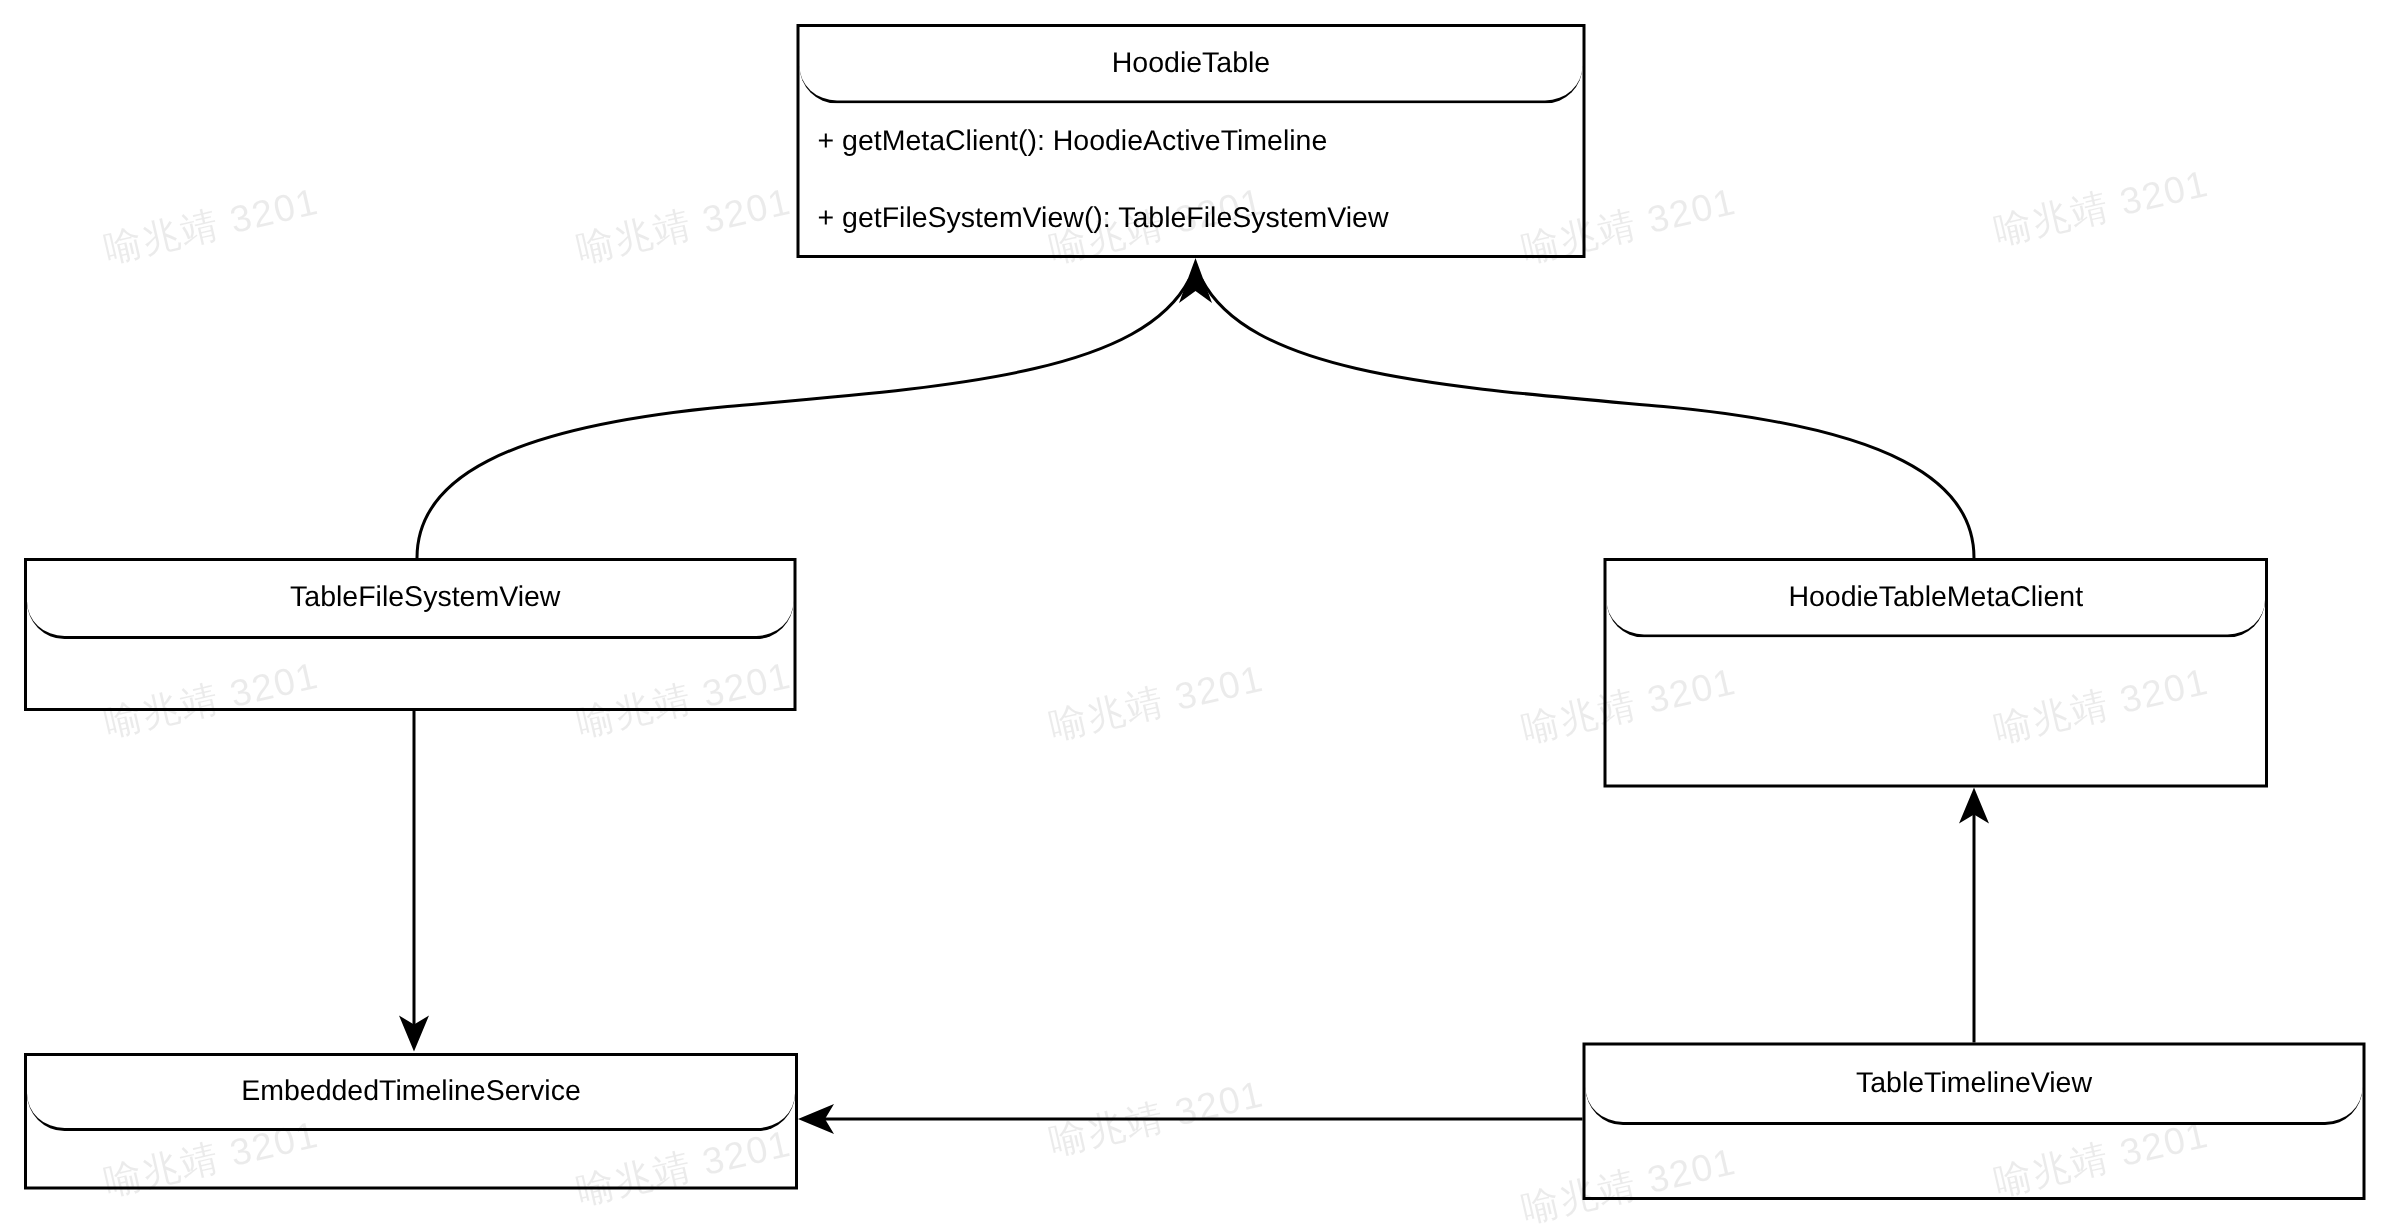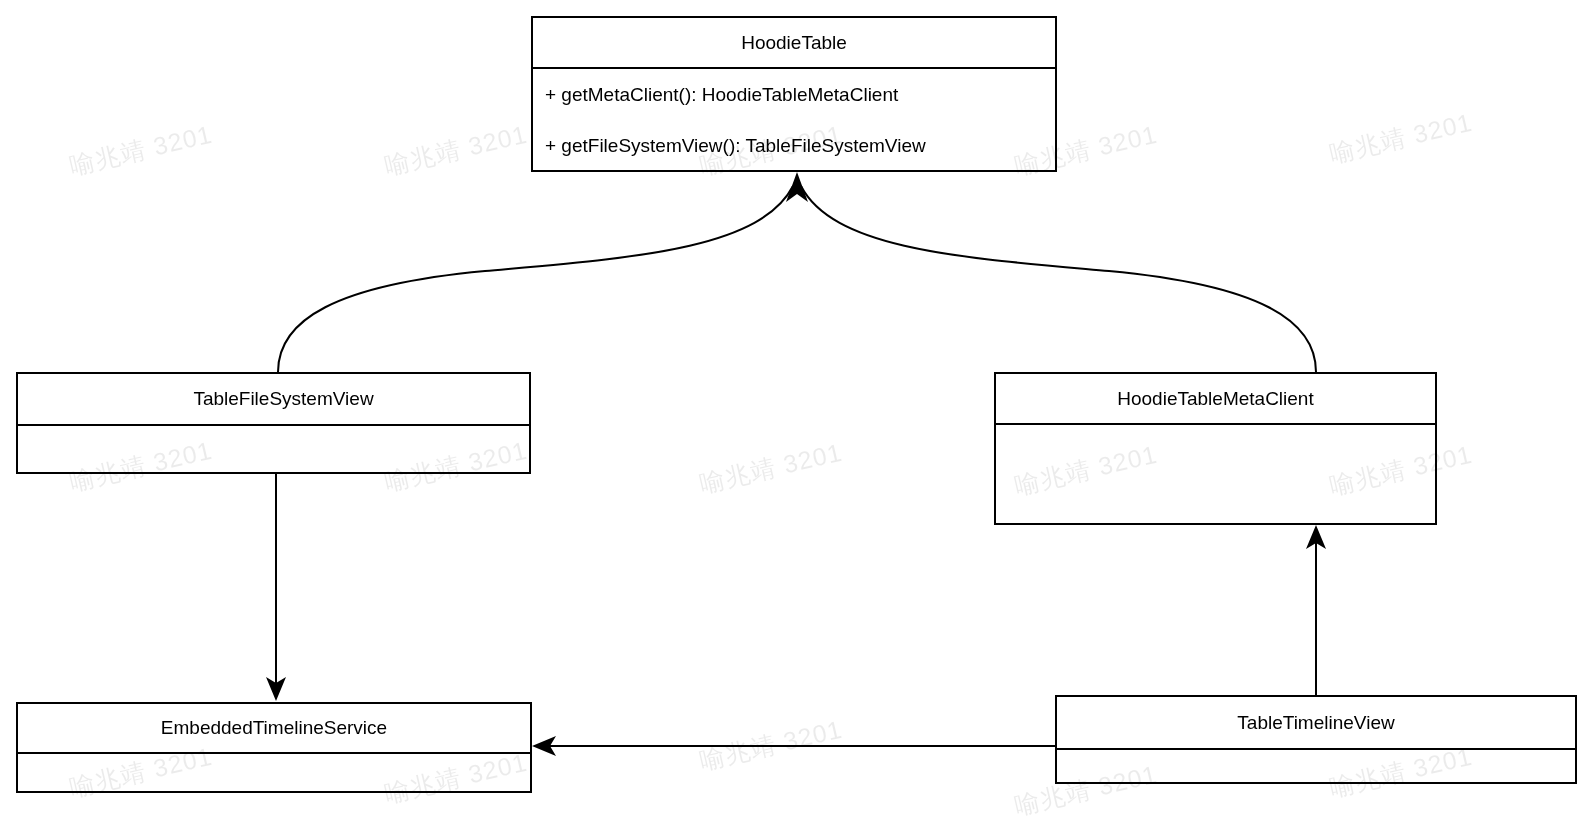--- a/index.html
+++ b/index.html
@@ -31,20 +31,21 @@
     z-index: 1;
   }
   .uml-title {
     display: flex;
     align-items: center;
     justify-content: center;
     border-bottom: 2px solid #000000;
     font-size: 19px;
     color: #000000;
     white-space: nowrap;
+    border-radius: 25px;
   }
   .uml-methods { display: block; }
   .uml-method {
     display: flex;
     align-items: center;
     padding-left: 12px;
     font-size: 19px;
     color: #000000;
     white-space: nowrap;
   }
@@ -70,29 +71,29 @@
 
   
   #box-hoodie-table          { left: 531px;  top: 16px;  width: 526px; height: 156px; }
   #box-hoodie-table .uml-title { height: 49px; }
   #box-hoodie-table .uml-method { height: 51px; }
 
   #box-table-file-system-view { left: 16px;  top: 372px; width: 515px; height: 102px; }
   #box-table-file-system-view .uml-title { height: 50px; padding-left: 20px; }
   #box-table-file-system-view .uml-empty { height: 46px; }
 
-  #box-hoodie-table-meta-client { left: 994px; top: 372px; width: 443px; height: 153px; }
+  #box-hoodie-table-meta-client { left: 1069px; top: 372px; width: 443px; height: 153px; }
   #box-hoodie-table-meta-client .uml-title { height: 49px; }
   #box-hoodie-table-meta-client .uml-method { height: 50px; }
 
   #box-embedded-timeline-service { left: 16px; top: 702px; width: 516px; height: 91px; }
   #box-embedded-timeline-service .uml-title { height: 48px; }
   #box-embedded-timeline-service .uml-empty { height: 37px; }
 
-  #box-table-timeline-view { left: 1055px; top: 695px; width: 522px; height: 89px; }
+  #box-table-timeline-view { left: 1055px; top: 695px; width: 522px; height: 105px; }
   #box-table-timeline-view .uml-title { height: 51px; }
   #box-table-timeline-view .uml-empty { height: 46px; }
 </style>
 </head>
 <body>
 
 <div class="canvas">
 
   <svg class="arrows" viewBox="0 0 1594 818" xmlns="http://www.w3.org/2000/svg">
 
@@ -107,21 +108,21 @@
     <line x1="1316" y1="695" x2="1316" y2="540" stroke="#000000" stroke-width="2"></line>
     <polygon points="1316,525 1306,549 1316,543 1326,549" fill="#000000"></polygon>
 
     <line x1="1055" y1="746" x2="548" y2="746" stroke="#000000" stroke-width="2"></line>
     <polygon points="532,746 556,736 550,746 556,756" fill="#000000"></polygon>
   </svg>
 
   <div class="uml-class" id="box-hoodie-table">
     <div class="uml-title">HoodieTable</div>
     <div class="uml-methods">
-      <div class="uml-method">+ getMetaClient(): HoodieTableMetaClient</div>
+      <div class="uml-method">+ getMetaClient(): HoodieActiveTimeline</div>
       <div class="uml-method">+ getFileSystemView(): TableFileSystemView</div>
     </div>
   </div>
 
   <div class="uml-class" id="box-table-file-system-view">
     <div class="uml-title">TableFileSystemView</div>
     <div class="uml-empty"></div>
   </div>
 
   <div class="uml-class" id="box-hoodie-table-meta-client">

